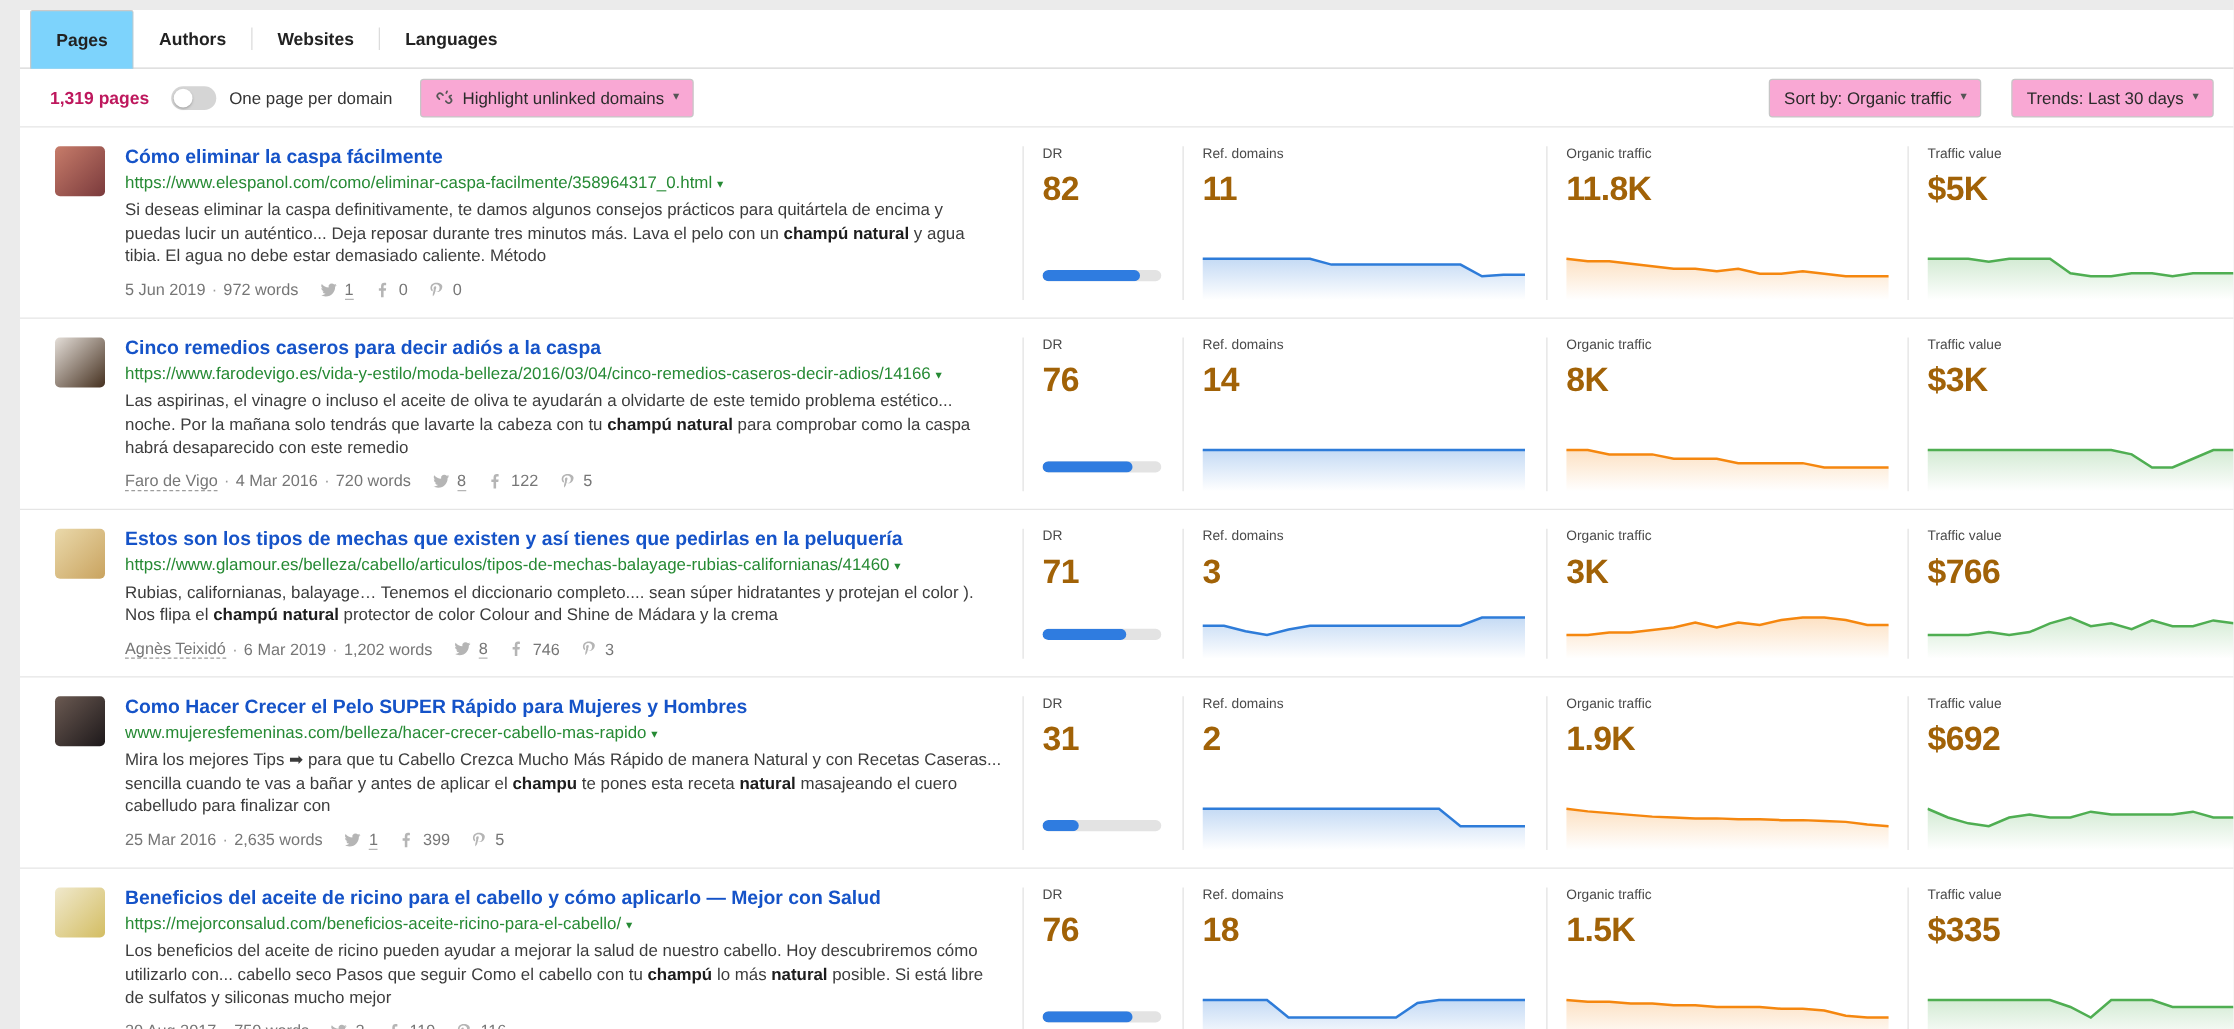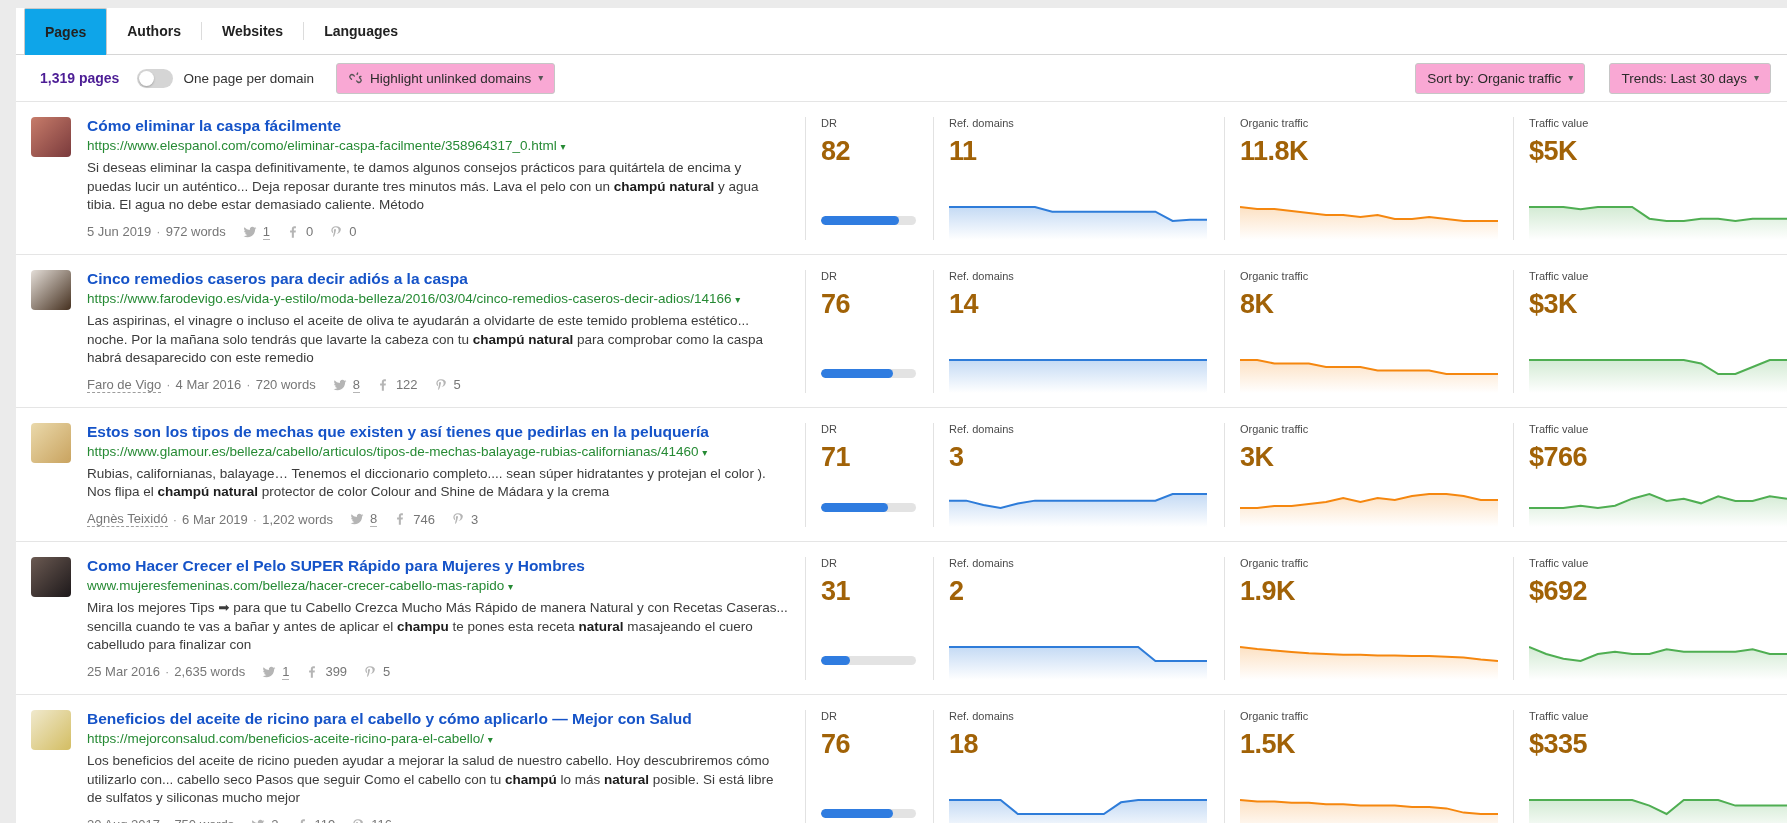--- a/index.html
+++ b/index.html
@@ -1,35 +1,35 @@
 <!DOCTYPE html>
 <html><head>
 <meta charset="utf-8">
 <style>
   html,body{margin:0;padding:0;background:#ebebeb;font-family:"Liberation Sans",sans-serif;color:#333;}
   .page{margin:8px 0 0 16px;background:#fff;min-height:815px;overflow:hidden;}
 
   
   .tabbar{display:flex;align-items:stretch;border-bottom:1px solid #d6d6d6;padding:0 0 0 8px;height:47px;box-sizing:border-box;}
   .tab{display:flex;align-items:center;padding:0 20px;font-size:14px;font-weight:bold;color:#222;cursor:pointer;position:relative;}
-  .tab.active{background:#0ea5e9;border:1px solid #c9c9c9;border-bottom:none;margin-bottom:-1px;border-radius:2px 2px 0 0;z-index:2;}
+  .tab.active{background:#7dd3fc;border:1px solid #c9c9c9;border-bottom:none;margin-bottom:-1px;border-radius:2px 2px 0 0;z-index:2;}
   .tsep{width:1px;height:18px;background:#dcdcdc;align-self:center;}
 
   
   .toolbar{display:flex;align-items:center;height:46px;padding:0 16px 0 24px;font-size:13.5px;color:#333;}
-  .count{font-weight:bold;font-size:14px;color:#4c1d95;margin-right:18px;}
+  .count{font-weight:bold;font-size:14px;color:#be185d;margin-right:18px;}
   .toggle{width:36px;height:19px;border-radius:10px;background:#d5d5d5;position:relative;margin-right:10px;cursor:pointer;flex:none;}
   .toggle .knob{position:absolute;left:2px;top:2px;width:15px;height:15px;border-radius:50%;background:#fff;box-shadow:0 1px 2px rgba(0,0,0,.25);}
   .tog-label{margin-right:22px;text-align:right;}
   .btn{display:inline-flex;align-items:center;gap:7px;height:31px;padding:0 11px;background:#f9a8d4;border:1px solid #c6c6c6;border-radius:3px;font-size:13.5px;color:#2b2b2b;font-family:inherit;cursor:pointer;}
   .caret{font-size:10px;color:#555;line-height:1;}
   .right{margin-left:auto;display:flex;gap:24px;}
 
   
-  .result{display:flex;border-top:1px solid #e5e5e5;padding:15px 0 14px 15px;min-height:128px;box-sizing:border-box;}
+  .result{display:flex;border-top:1px solid #e5e5e5;padding:15px 0 14px 28px;min-height:128px;box-sizing:border-box;}
   .thumb{width:40px;height:40px;border-radius:4px;flex:none;margin-right:16px;}
   .r-text{width:702px;flex:none;margin-right:16px;}
   .r-title{display:inline-block;font-size:15.5px;font-weight:bold;color:#1553c8;text-decoration:none;cursor:pointer;margin-top:-2px;}
   .r-url{font-size:13.5px;color:#268a34;margin-top:3px;}
   .r-url a{color:#268a34;text-decoration:none;cursor:pointer;}
   .u-caret{color:#268a34;font-size:10px;cursor:pointer;}
   .r-snip{font-size:13.5px;color:#3c3c3c;line-height:1.38;margin-top:6px;}
   .r-snip b{color:#1d1d1d;}
   .r-meta{display:flex;align-items:center;font-size:13px;color:#767676;margin-top:9px;gap:5px;}
   .r-meta .src{color:#767676;text-decoration:none;border-bottom:1px dashed #9d9d9d;cursor:pointer;}

